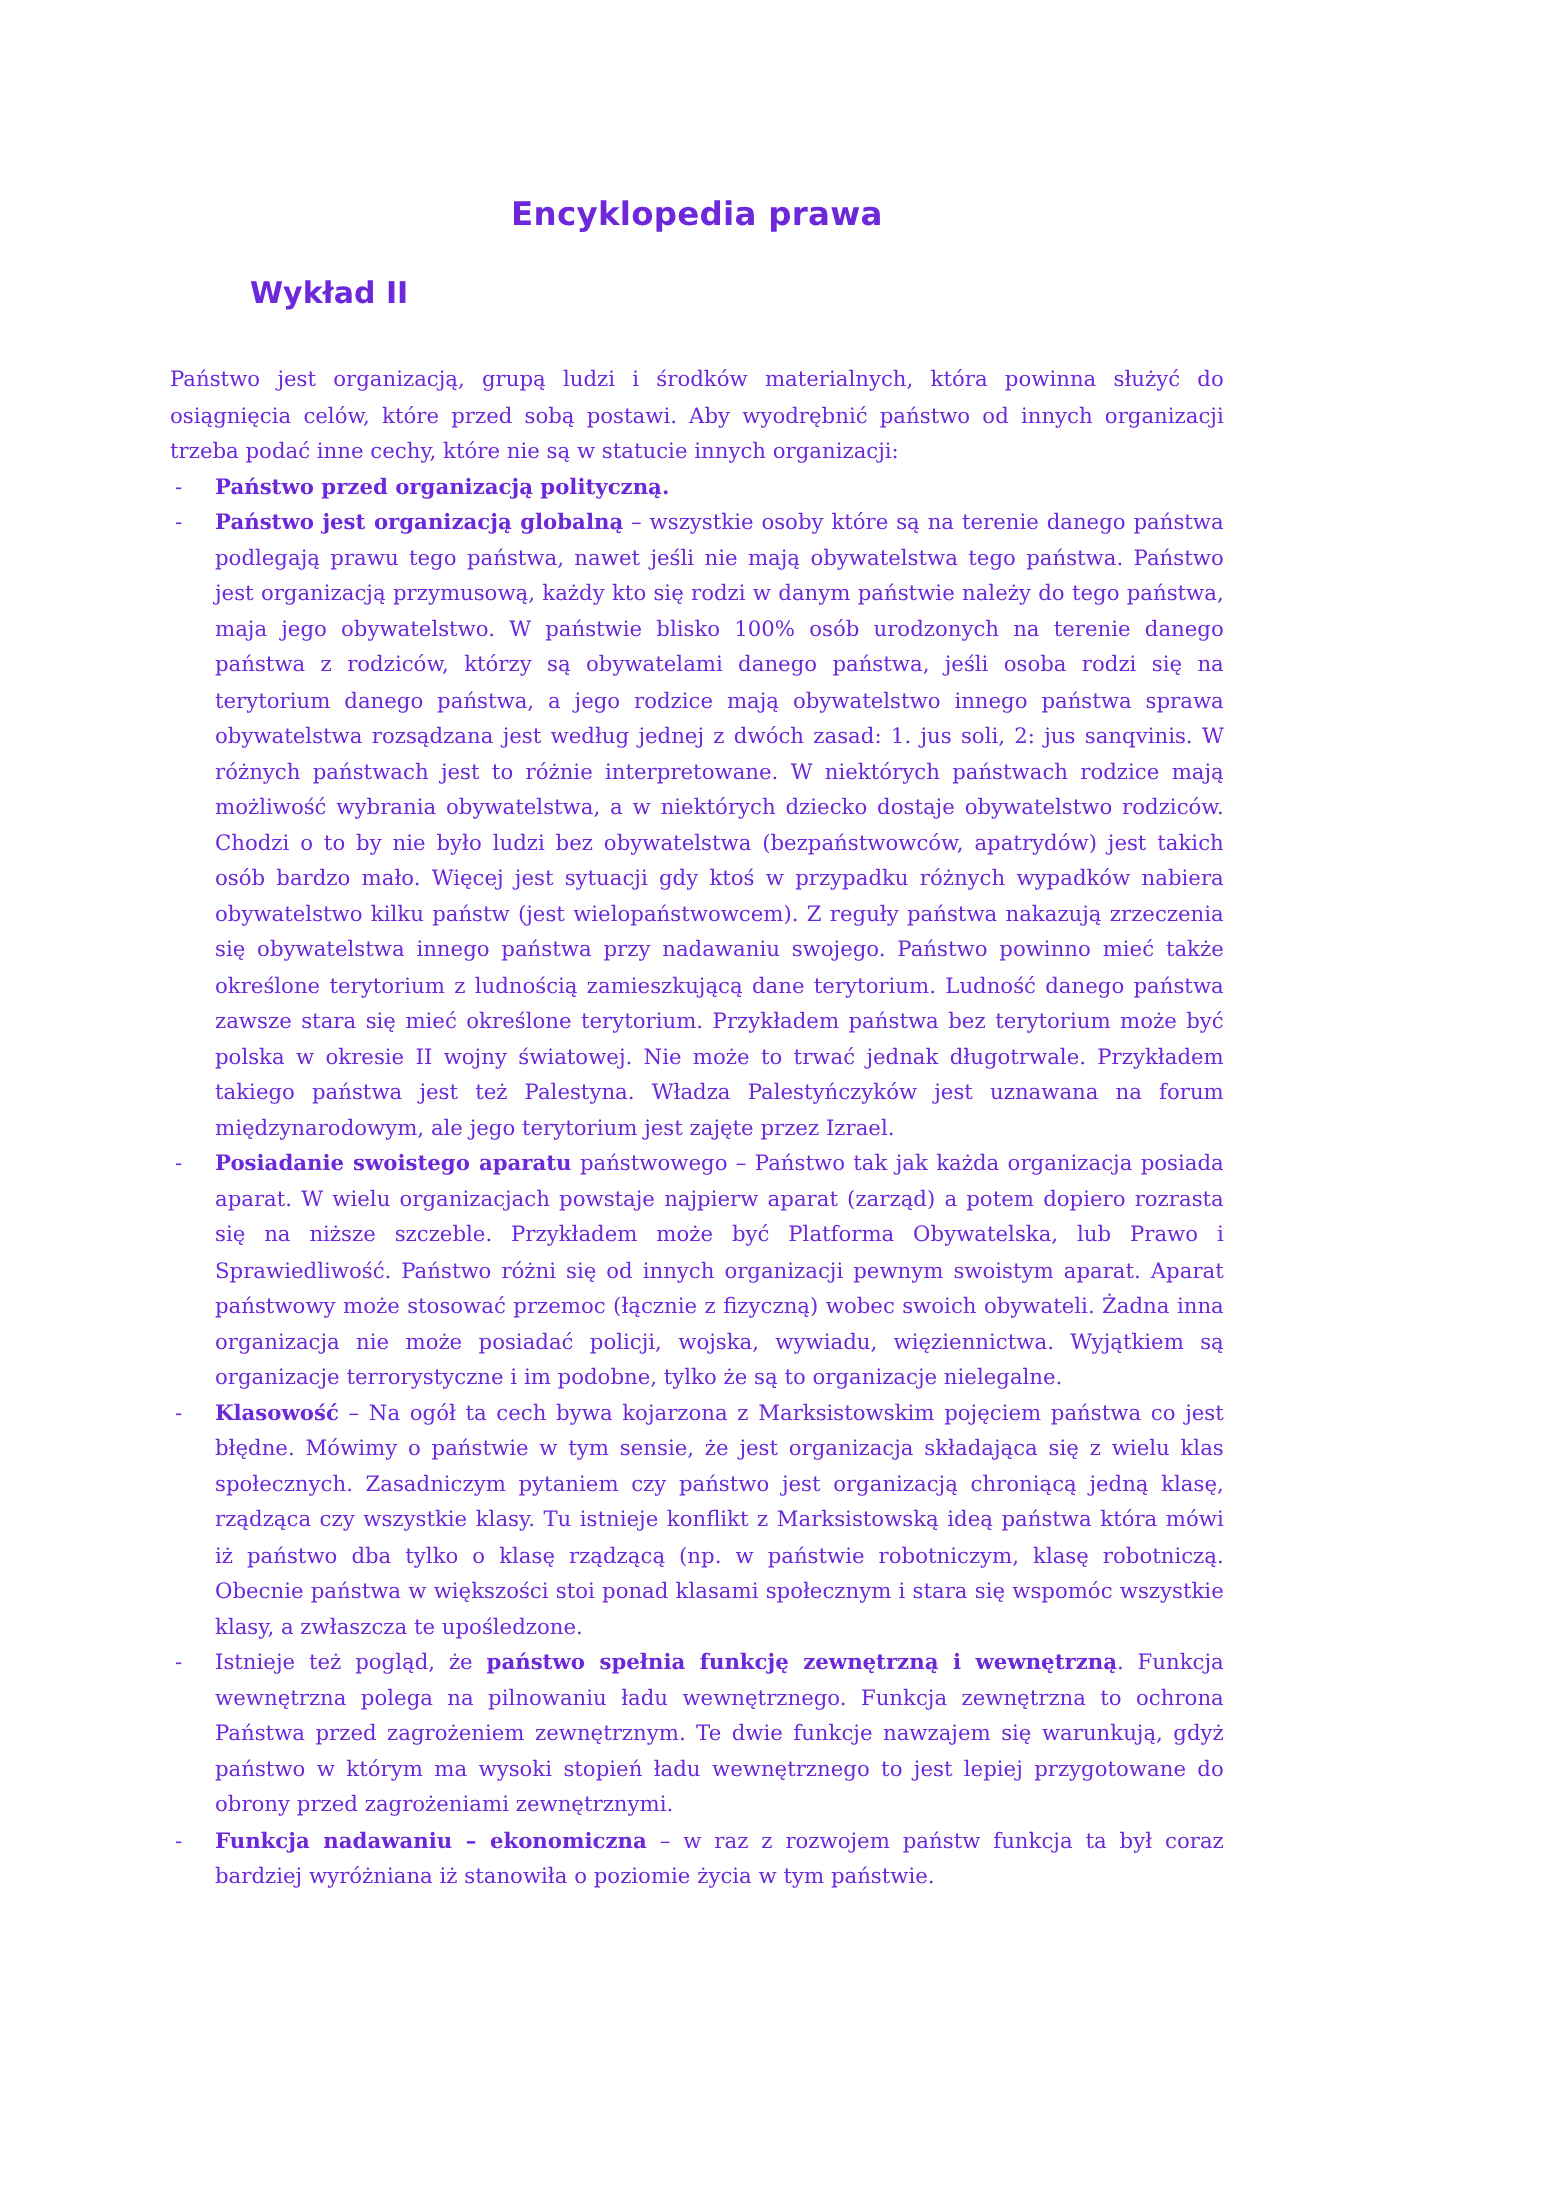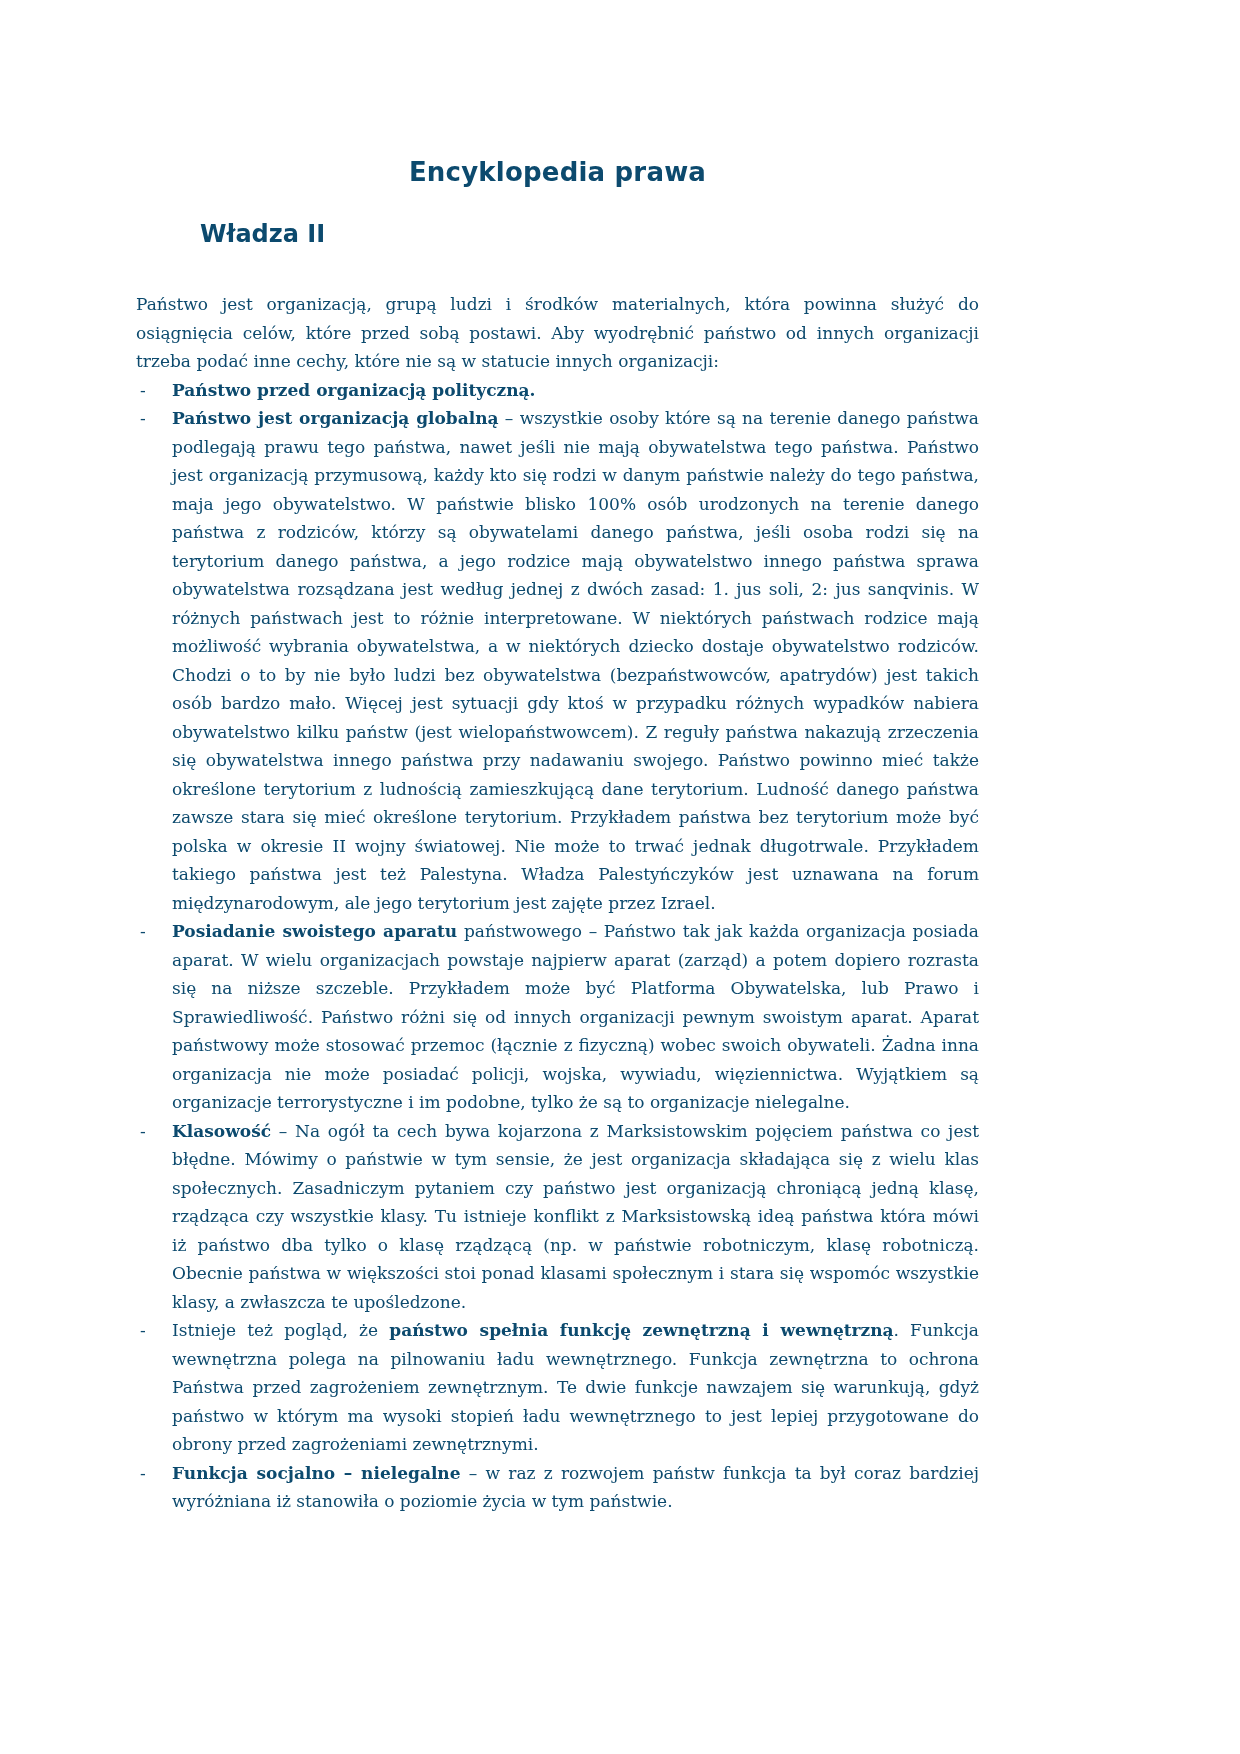--- a/index.html
+++ b/index.html
@@ -2,21 +2,21 @@
 <html><head>
 <meta charset="utf-8">
 <style>
   * { margin:0; padding:0; box-sizing:border-box; }
   html,body { background:#ffffff; }
   .page {
     position:relative;
     width:1240px;
     height:1754px;
     background:#ffffff;
-    color:#0c4a6e;
+    color:#6d28d9;
     font-family:"DejaVu Serif", "Liberation Serif", serif;
     overflow:hidden;
   }
   .content {
     position:absolute;
     left:136px;
     top:155px;
     width:843px;
   }
   .title {
@@ -57,21 +57,21 @@
   .li b, .intro b { font-weight:bold; }
 </style>
 </head>
 <body>
 
 <div class="page">
   <div class="content">
 
     <div class="title">Encyklopedia prawa</div>
 
-    <div class="subtitle">Władza II</div>
+    <div class="subtitle">Wykład II</div>
 
     <p class="intro">Państwo jest organizacją, grupą ludzi i środków materialnych, która powinna służyć do osiągnięcia celów, które przed sobą postawi. Aby wyodrębnić państwo od innych organizacji trzeba podać inne cechy, które nie są w statucie innych organizacji:</p>
 
     <div class="bullet-list">
 
       <div class="li">
         <span class="marker">-</span>
         <span class="text"><b>Państwo przed organizacją polityczną.</b></span>
       </div>
 
@@ -90,18 +90,18 @@
         <span class="text"><b>Klasowość</b><span> – Na ogół ta cech bywa kojarzona z Marksistowskim pojęciem państwa co jest błędne. Mówimy o państwie w tym sensie, że jest organizacja składająca się z wielu klas społecznych. Zasadniczym pytaniem czy państwo jest organizacją chroniącą jedną klasę, rządząca czy wszystkie klasy. Tu istnieje konflikt z Marksistowską ideą państwa która mówi iż państwo dba tylko o klasę rządzącą (np. w państwie robotniczym, klasę robotniczą. Obecnie państwa w większości stoi ponad klasami społecznym i stara się wspomóc wszystkie klasy, a zwłaszcza te upośledzone.</span></span>
       </div>
 
       <div class="li">
         <span class="marker">-</span>
         <span class="text"><span>Istnieje też pogląd, że </span><b>państwo spełnia funkcję zewnętrzną i wewnętrzną</b><span>. Funkcja wewnętrzna polega na pilnowaniu ładu wewnętrznego. Funkcja zewnętrzna to ochrona Państwa przed zagrożeniem zewnętrznym. Te dwie funkcje nawzajem się warunkują, gdyż państwo w którym ma wysoki stopień ładu wewnętrznego to jest lepiej przygotowane do obrony przed zagrożeniami zewnętrznymi.</span></span>
       </div>
 
       <div class="li">
         <span class="marker">-</span>
-        <span class="text"><b>Funkcja socjalno – nielegalne</b><span> – w raz z rozwojem państw funkcja ta był coraz bardziej wyróżniana iż stanowiła o poziomie życia w tym państwie.</span></span>
+        <span class="text"><b>Funkcja nadawaniu – ekonomiczna</b><span> – w raz z rozwojem państw funkcja ta był coraz bardziej wyróżniana iż stanowiła o poziomie życia w tym państwie.</span></span>
       </div>
 
     </div>
   </div>
 </div>
 
 </body></html>

